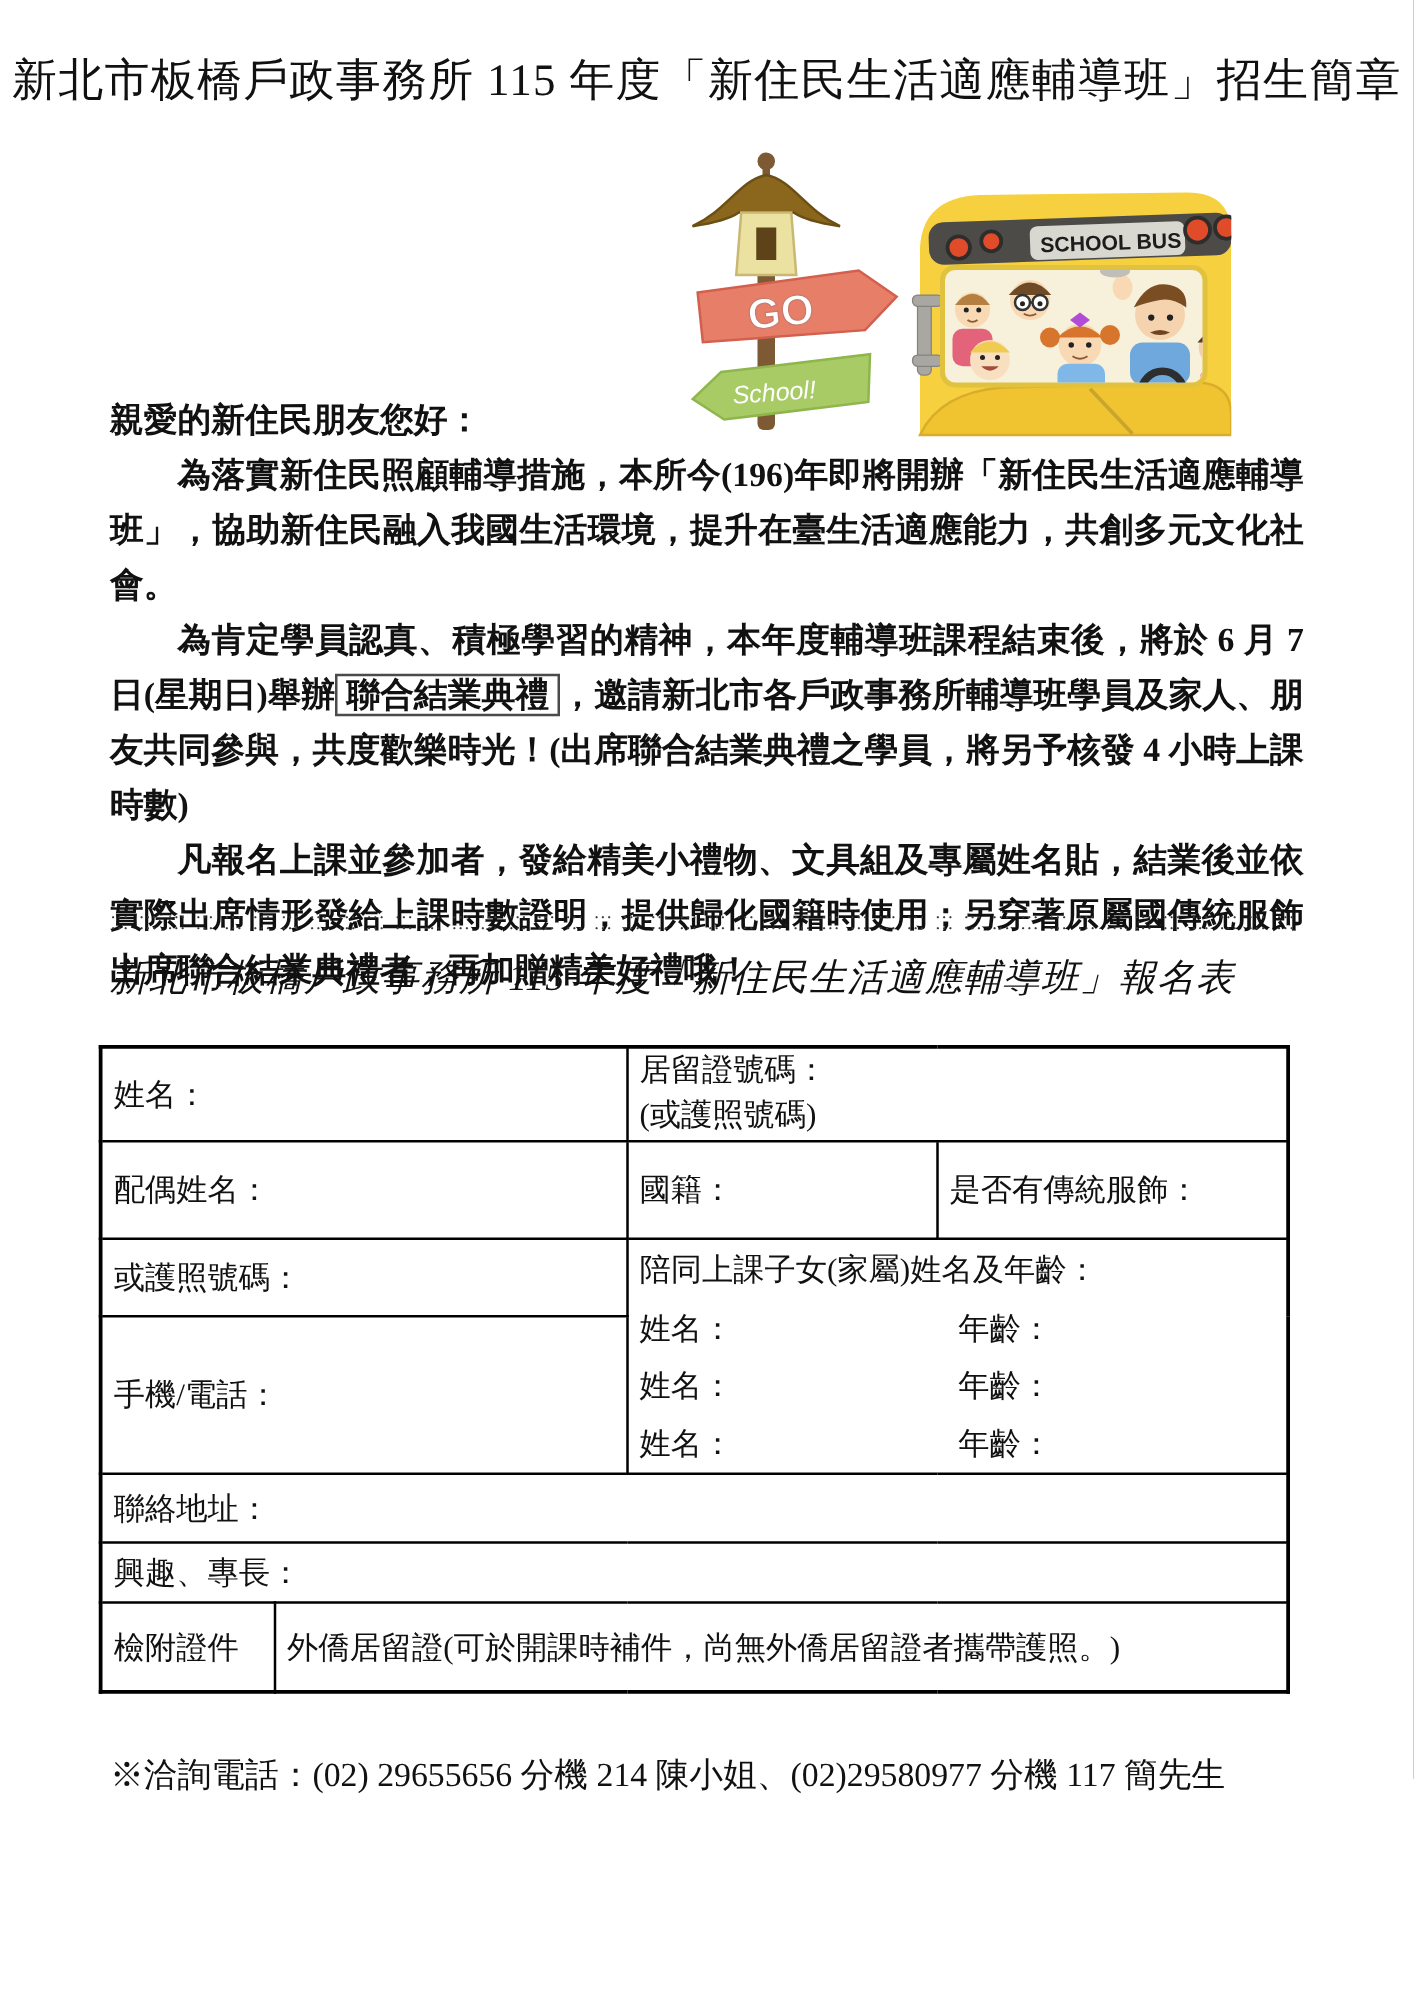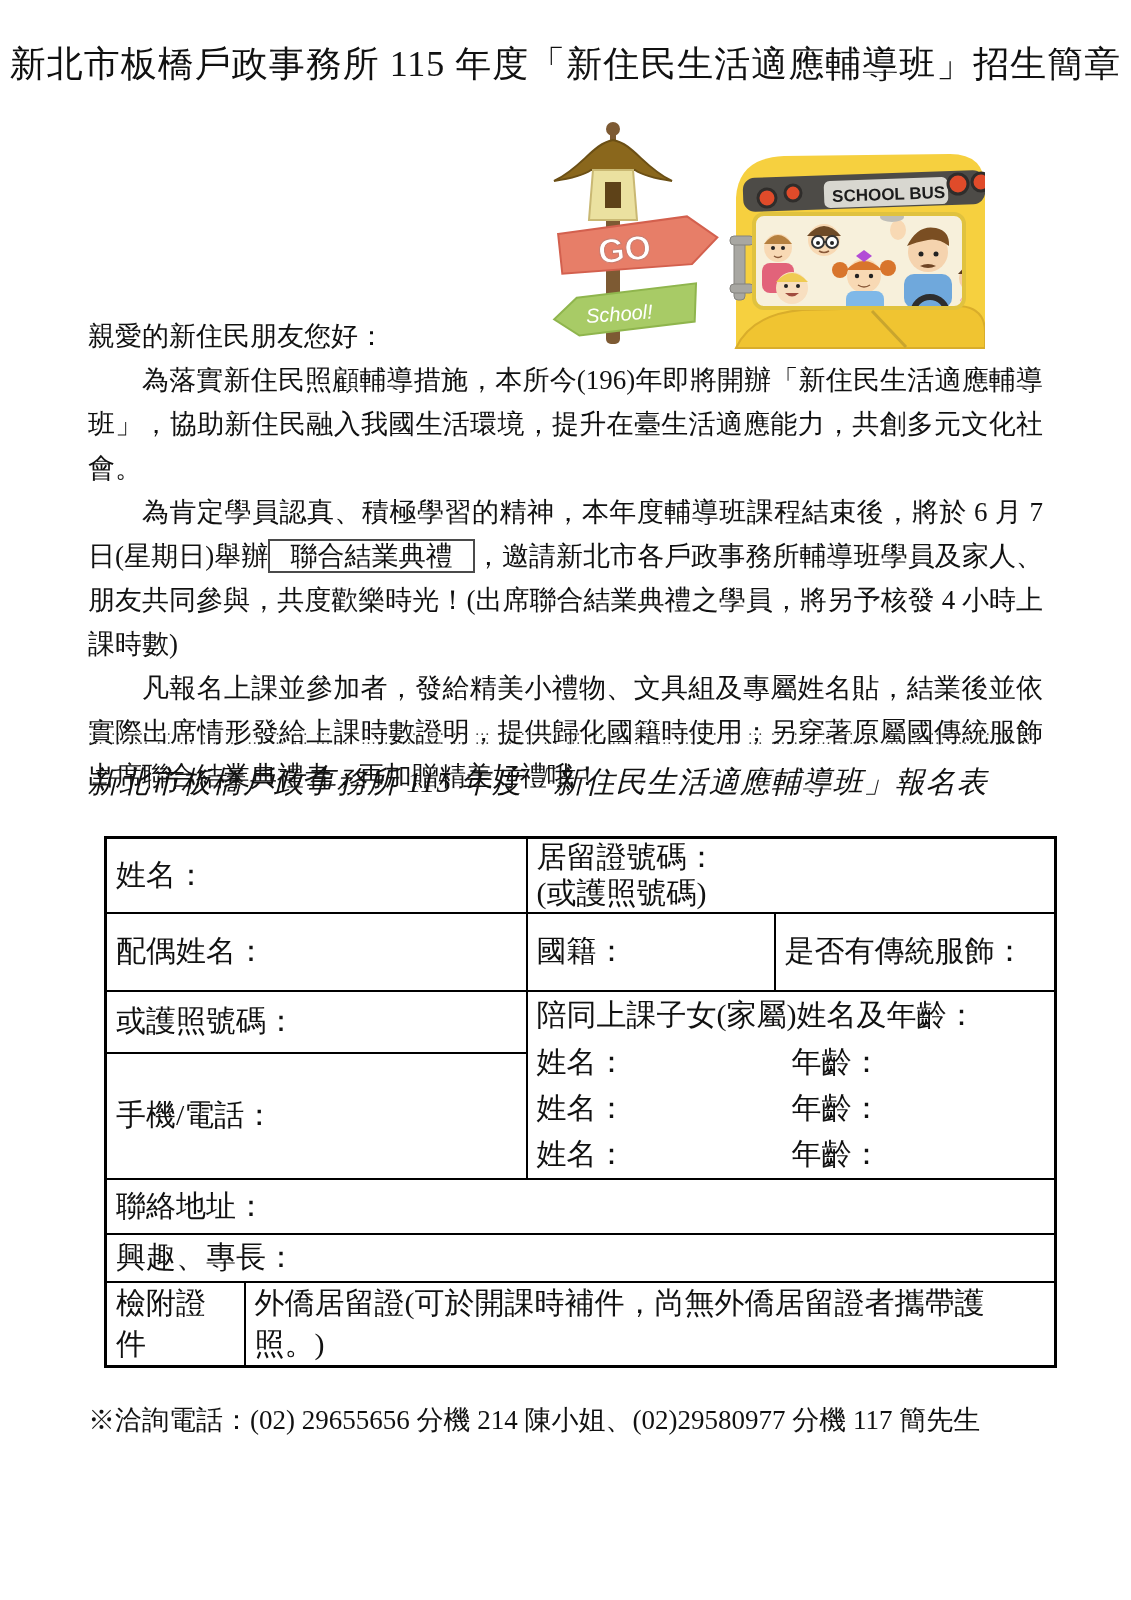--- a/index.html
+++ b/index.html
@@ -13,38 +13,38 @@
     overflow:hidden;
   }
   .doc-title {
     position:absolute; top:40px; left:0; width:100%;
     text-align:center; font-size:36px; letter-spacing:1px;
     white-space:nowrap;
   }
   .illustration { position:absolute; left:540px; top:118px; width:445px; height:232px; }
   .letter {
     position:absolute; left:88px; top:314px; width:955px;
-    font-size:27px; line-height:44px; text-align:justify;
+    font-size:27px; line-height:44px; text-align:justify;font-weight:bold;
   }
   .letter p { margin:0; text-indent:2em; }
   .letter .greeting { text-indent:0; }
-  .boxed { border:2px solid #4a4a4a; padding:0 20px; }
+  .boxed { border:2px solid #4a4a4a; padding:0 7px; }
   .dots {
     position:absolute; left:88px; top:726px; width:950px;
     overflow:hidden; white-space:nowrap;
     font-size:15px; line-height:9px; letter-spacing:2px; color:#3a3a3a;
   }
   .form-title {
     position:absolute; left:88px; top:762px;
     font-size:30px; letter-spacing:1px; white-space:nowrap;font-style:italic;
   }
   table.reg {
-    position:absolute; left:104px; top:836px;
+    position:absolute; left:79px; top:836px;
     width:950px; border-collapse:collapse; table-layout:fixed;
-    font-size:30px;
+    font-size:25px;
   }
   table.reg { border:3px solid #000; }
   table.reg td { border:2px solid #000; padding:0 9px; vertical-align:middle; overflow:hidden; }
   td.two-line { line-height:36px; padding-top:2px; vertical-align:top; }
   td.accompany { vertical-align:top; padding-top:0; }
   .acc-line { height:46px; display:flex; align-items:center; }
   .acc-line.header { height:48px; }
   .acc-name { display:inline-block; width:255px; }
   .note { position:absolute; left:88px; font-size:27px; white-space:nowrap; }
   .note.n1 { top:1350px; font-weight:bold; }
@@ -208,21 +208,21 @@
     </tr>
     <tr style="height:124px">
       <td colspan="2">手機/電話：</td>
     </tr>
     <tr style="height:55px">
       <td colspan="4">聯絡地址：</td>
     </tr>
     <tr style="height:48px">
       <td colspan="4">興趣、專長：</td>
     </tr>
-    <tr style="height:58px">
+    <tr style="height:72px">
       <td>檢附證件</td>
       <td colspan="3">外僑居留證(可於開課時補件，尚無外僑居留證者攜帶護照。)</td>
     </tr>
   </tbody>
     </table>
 
   <div class="note n2">※洽詢電話：(02) 29655656 分機 214 陳小姐、(02)29580977 分機 117 簡先生</div>
 
 </div>
 

